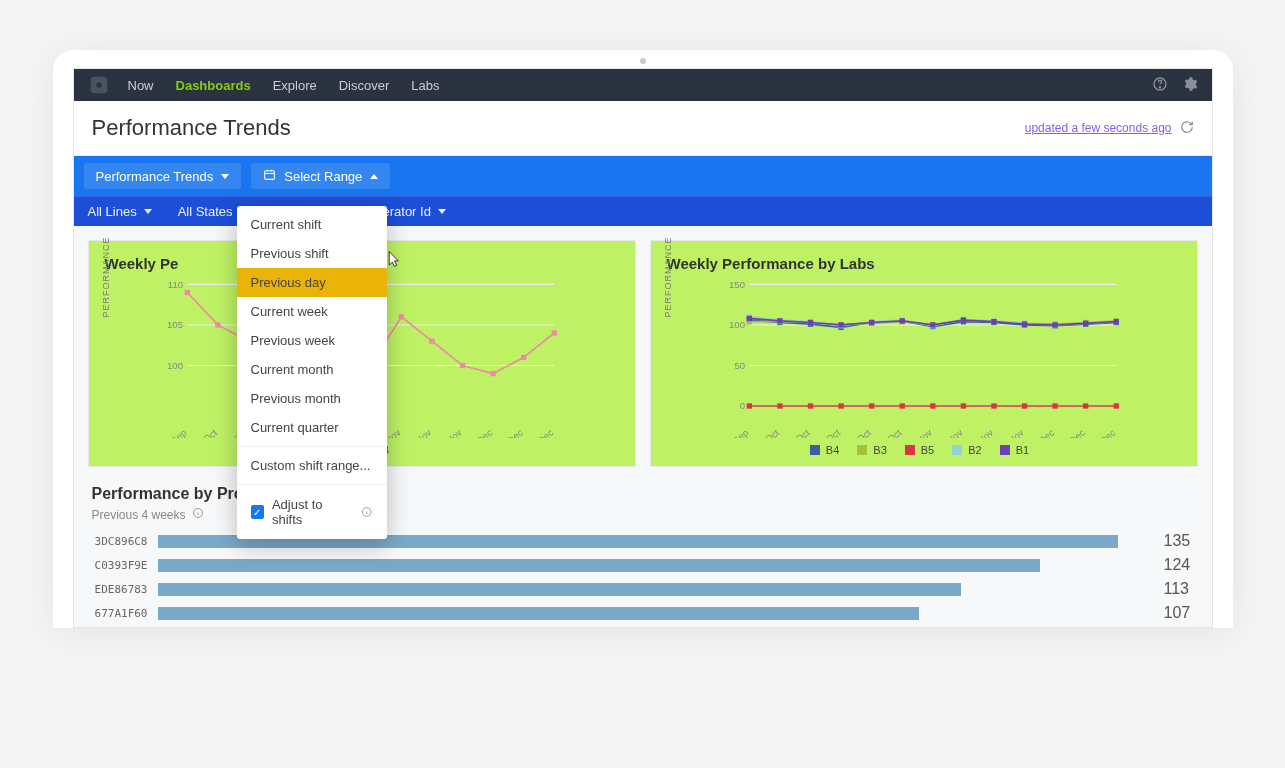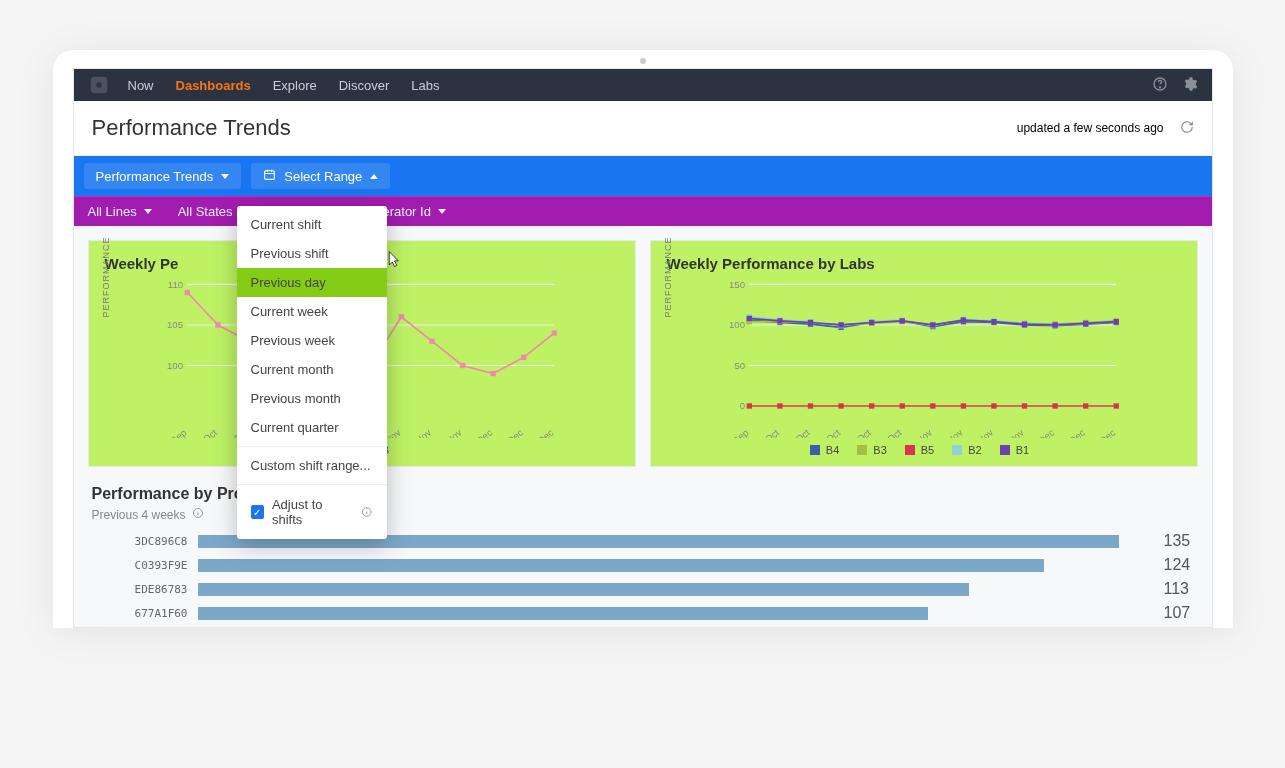--- a/index.html
+++ b/index.html
@@ -5,56 +5,56 @@
 * { box-sizing: border-box; margin: 0; padding: 0; }
 body { font-family: -apple-system, BlinkMacSystemFont, "Segoe UI", Helvetica, Arial, sans-serif; background: #f5f5f5; color: #333; font-size: 13px; }
 .laptop-frame { background: #fff; border-radius: 20px 20px 0 0; padding: 18px 20px 0 20px; margin: 50px auto; width: 1180px; box-shadow: 0 4px 40px rgba(0,0,0,0.08); position: relative; }
 .laptop-camera { width: 6px; height: 6px; border-radius: 50%; background: #ccc; position: absolute; top: 8px; left: 50%; transform: translateX(-50%); }
 .screen { background: #fff; border: 1px solid #e5e5e5; overflow: hidden; height: 560px; }
 
 .topnav { background: #2c3340; height: 32px; display: flex; align-items: center; padding: 0 14px; color: #c9cdd4; }
 .topnav .logo { width: 22px; height: 22px; margin-right: 18px; display: flex; align-items: center; justify-content: center; }
 .topnav .nav-links { display: flex; gap: 22px; flex: 1; }
 .topnav .nav-links span { font-size: 13px; cursor: pointer; }
-.topnav .nav-links span.active { color: #f97316; font-weight: 600; }
+.topnav .nav-links span.active { color: #84cc16; font-weight: 600; }
 .topnav .nav-right { display: flex; gap: 14px; }
 .topnav .nav-right svg { opacity: 0.6; }
 
 .page-header { display: flex; align-items: center; justify-content: space-between; padding: 14px 18px; border-bottom: 1px solid #eee; }
 .page-title { font-size: 22px; font-weight: 400; color: #333; }
-.updated-row { display: flex; align-items: center; gap: 16px; color: #000000; font-size: 12px; }
+.updated-row { display: flex; align-items: center; gap: 8px; color: #8b5cf6; font-size: 12px; text-decoration: underline; }
 
 .blue-bar-1 { background: #1976f0; padding: 7px 10px; display: flex; gap: 10px; position: relative; }
 .bb-button { background: rgba(255,255,255,0.12); color: #fff; font-size: 13px; padding: 5px 12px; border-radius: 3px; display: inline-flex; align-items: center; gap: 8px; cursor: pointer; }
 
-.blue-bar-2 { background: #a21caf; padding: 7px 14px; display: flex; gap: 26px; border-top: 1px solid rgba(255,255,255,0.12); }
+.blue-bar-2 { background: #1d4ed8; padding: 7px 14px; display: flex; gap: 26px; border-top: 1px solid rgba(255,255,255,0.12); }
 .filter-item { color: #eaf2ff; font-size: 13px; display: inline-flex; align-items: center; gap: 7px; cursor: pointer; }
 
 .dropdown { position: absolute; top: 50px; left: 163px; background: #fff; width: 150px; box-shadow: 0 6px 24px rgba(0,0,0,0.25); border-radius: 3px; z-index: 100; padding: 4px 0; font-size: 13px; }
 .dropdown .dd-item { padding: 7px 14px; cursor: pointer; color: #444; }
-.dropdown .dd-item.hover { background: #84cc16; position: relative; }
+.dropdown .dd-item.hover { background: #eab308; position: relative; }
 .dropdown .dd-sep { height: 1px; background: #eee; margin: 4px 0; }
 .dropdown .dd-adjust { padding: 8px 14px; display: flex; align-items: center; gap: 8px; color: #444; }
 .cursor { position: absolute; top: 94px; left: 310px; z-index: 200; }
 
 .content { padding: 14px 14px; background: #f7f8f9; }
 .row-charts { display: flex; gap: 14px; }
 .card { background: #bef264; border: 1px solid #e6e8eb; flex: 1; padding: 14px 24px 10px 16px; }
 .card-title { font-weight: 700; font-size: 15px; color: #333; margin-bottom: 6px; }
 .chart-wrap { position: relative; height: 160px; }
 .chart-wrap svg { width: 100%; height: 100%; }
 .axis-label-y { position: absolute; left: -4px; top: 50%; transform: rotate(-90deg) translateX(50%); transform-origin: left top; font-size: 9px; letter-spacing: 1px; color: #777; }
 .legend { display: flex; justify-content: center; gap: 18px; margin-top: 6px; font-size: 11px; color: #444; flex-wrap: wrap; }
 .legend .lg { display: flex; align-items: center; gap: 6px; }
 .legend .sw { width: 10px; height: 10px; display:inline-block; }
 
 .section-title { font-weight: 700; font-size: 16px; margin: 18px 4px 4px 4px; }
 .section-sub { font-size: 12px; color: #888; margin: 0 4px 10px 4px; display:flex; align-items:center; gap:6px;}
 .bar-row { display: flex; align-items: center; gap: 10px; margin-bottom: 6px; font-size: 11px; }
-.bar-row .bar-label { width: 60px; text-align: right; color: #666; font-family: monospace; font-size: 11px; margin-left: 40px; }
+.bar-row .bar-label { width: 60px; text-align: right; color: #666; font-family: monospace; font-size: 11px; }
 .bar-row .bar-track { flex: 1; height: 13px; position: relative; }
 .bar-row .bar-fill { background: #7ba8c9; height: 100%; }
 .bar-row .bar-val { width: 34px; font-size: 16px; color: #555; }
 
 .chevron-down { width: 0; height: 0; border-left: 4px solid transparent; border-right: 4px solid transparent; border-top: 5px solid currentColor; display:inline-block; }
 .chevron-up { width: 0; height: 0; border-left: 4px solid transparent; border-right: 4px solid transparent; border-bottom: 5px solid currentColor; display:inline-block; }
 .chk { width:14px; height:14px; background:#1976f0; border-radius:2px; display:inline-flex; align-items:center; justify-content:center; color:#fff; font-size:10px;}
 .axis-tick { font-size: 9px; fill: #888; }
 .grid-line { stroke: #eee; stroke-width: 1; }
 </style>

